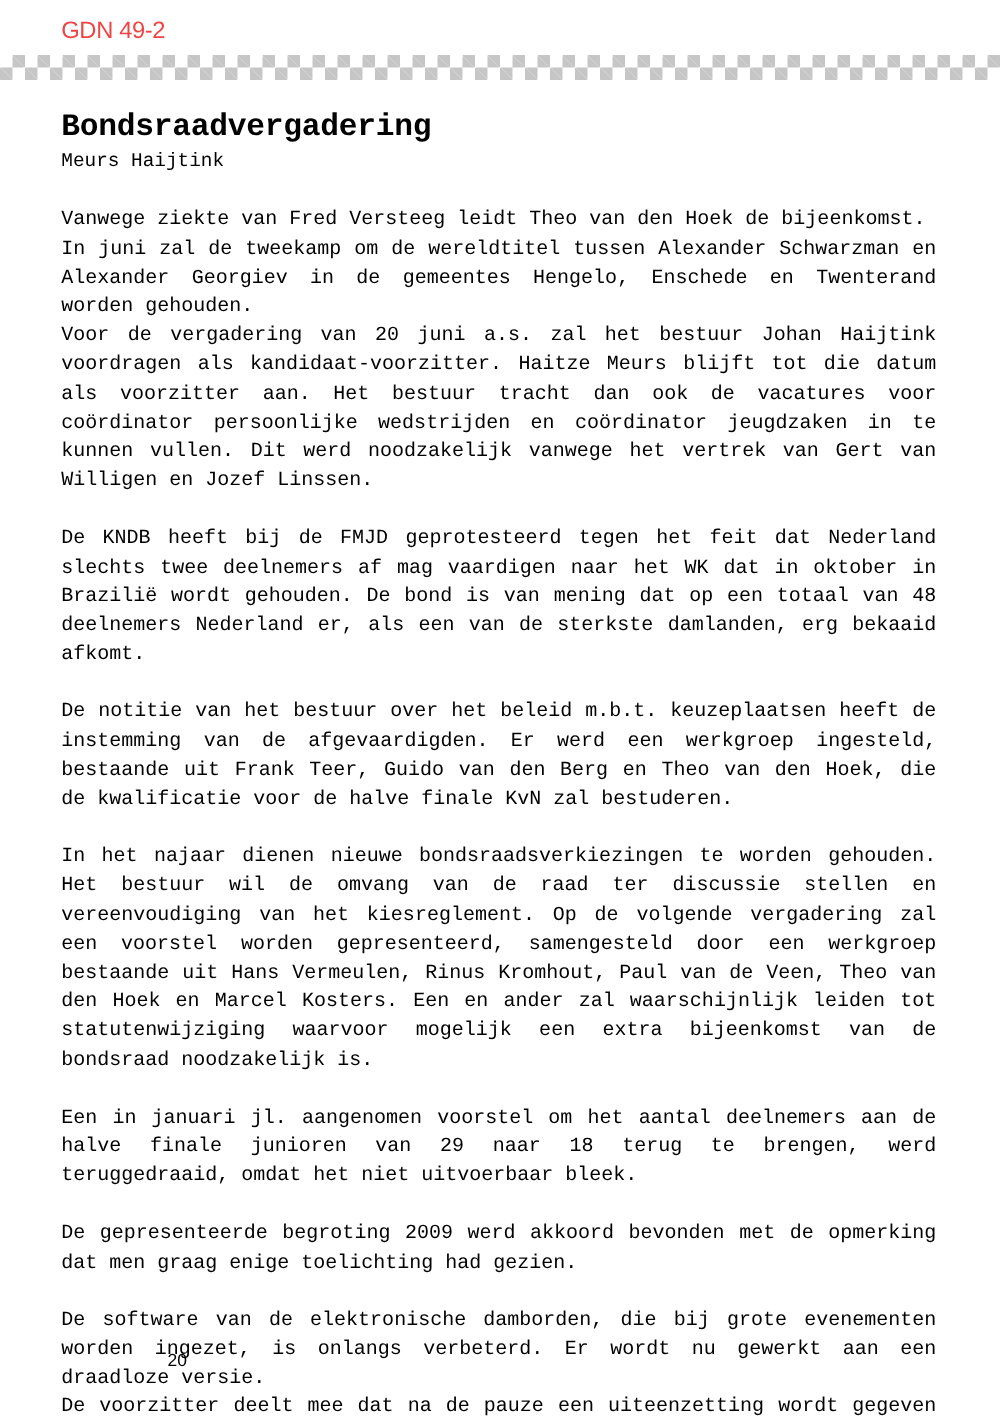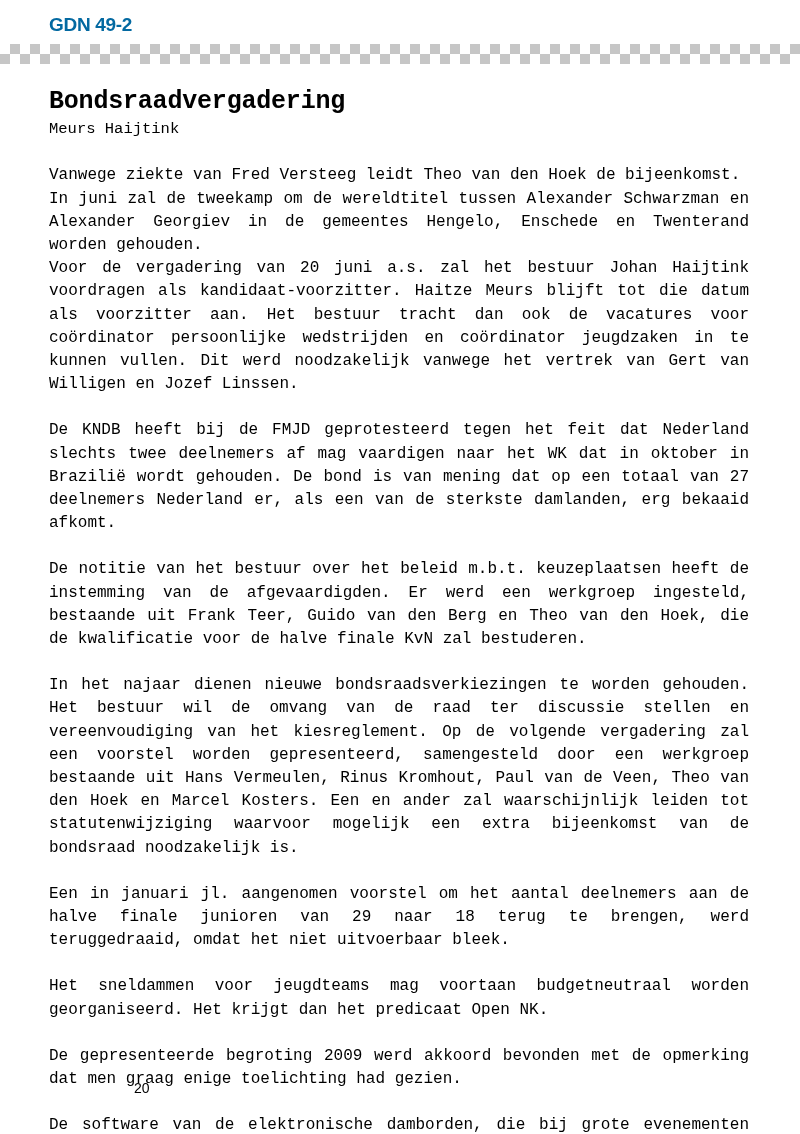--- a/index.html
+++ b/index.html
@@ -22,24 +22,24 @@
     height: 1134px;
     background: #ffffff;
   }
 
   
   .running-head {
     position: absolute;
     left: 49px;
     top: 15px;
     font-size: 19px;
-    font-weight: bold;
+    font-weight: normal;
     letter-spacing: -0.3px;
     line-height: 1.1;
-    color: #0369a1;
+    color: #ef4444;
     white-space: nowrap;
   }
 
   .checker-band {
     position: absolute;
     left: 0;
     top: 44px;
     width: 800px;
     height: 20px;
     background-color: #ffffff;
@@ -104,25 +104,24 @@
 
   <div class="content">
 
     <h1 class="article-title">Bondsraadvergadering</h1>
 
     <div class="byline">Meurs Haijtink</div>
 
     <p class="para">Vanwege ziekte van Fred Versteeg leidt Theo van den Hoek de bijeenkomst.
 In juni zal de tweekamp om de wereldtitel tussen Alexander Schwarzman en Alexander Georgiev in de gemeentes Hengelo, Enschede en Twenterand worden gehouden.
 Voor de vergadering van 20 juni a.s. zal het bestuur Johan Haijtink voordragen als kandidaat-voorzitter. Haitze Meurs blijft tot die datum als voorzitter aan. Het bestuur tracht dan ook de vacatures voor coördinator persoonlijke wedstrijden en coördinator jeugdzaken in te kunnen vullen. Dit werd noodzakelijk vanwege het vertrek van Gert van Willigen en Jozef Linssen.</p>
-    <p class="para">De KNDB heeft bij de FMJD geprotesteerd tegen het feit dat Nederland slechts twee deelnemers af mag vaardigen naar het WK dat in oktober in Brazilië wordt gehouden. De bond is van mening dat op een totaal van 27 deelnemers Nederland er, als een van de sterkste damlanden, erg bekaaid afkomt.</p>
+    <p class="para">De KNDB heeft bij de FMJD geprotesteerd tegen het feit dat Nederland slechts twee deelnemers af mag vaardigen naar het WK dat in oktober in Brazilië wordt gehouden. De bond is van mening dat op een totaal van 48 deelnemers Nederland er, als een van de sterkste damlanden, erg bekaaid afkomt.</p>
     <p class="para">De notitie van het bestuur over het beleid m.b.t. keuzeplaatsen heeft de instemming van de afgevaardigden. Er werd een werkgroep ingesteld, bestaande uit Frank Teer, Guido van den Berg en Theo van den Hoek, die de kwalificatie voor de halve finale KvN zal bestuderen.</p>
     <p class="para">In het najaar dienen nieuwe bondsraadsverkiezingen te worden gehouden. Het bestuur wil de omvang van de raad ter discussie stellen en vereenvoudiging van het kiesreglement. Op de volgende vergadering zal een voorstel worden gepresenteerd, samengesteld door een werkgroep bestaande uit Hans Vermeulen, Rinus Kromhout, Paul van de Veen, Theo van den Hoek en Marcel Kosters. Een en ander zal waarschijnlijk leiden tot statutenwijziging waarvoor mogelijk een extra bijeenkomst van de bondsraad noodzakelijk is.</p>
     <p class="para">Een in januari jl. aangenomen voorstel om het aantal deelnemers aan de halve finale junioren van 29 naar 18 terug te brengen, werd teruggedraaid, omdat het niet uitvoerbaar bleek.</p>
-    <p class="para">Het sneldammen voor jeugdteams mag voortaan budgetneutraal worden georganiseerd. Het krijgt dan het predicaat Open NK.</p>
     <p class="para">De gepresenteerde begroting 2009 werd akkoord bevonden met de opmerking dat men graag enige toelichting had gezien.</p>
     <p class="para">De software van de elektronische damborden, die bij grote evenementen worden ingezet, is onlangs verbeterd. Er wordt nu gewerkt aan een draadloze versie.
 De voorzitter deelt mee dat na de pauze een uiteenzetting wordt gegeven over de vernieuwde opleidingen van de bond.</p>
 
   </div>
 
   <div class="page-number">20</div>
 
 </div>
 

